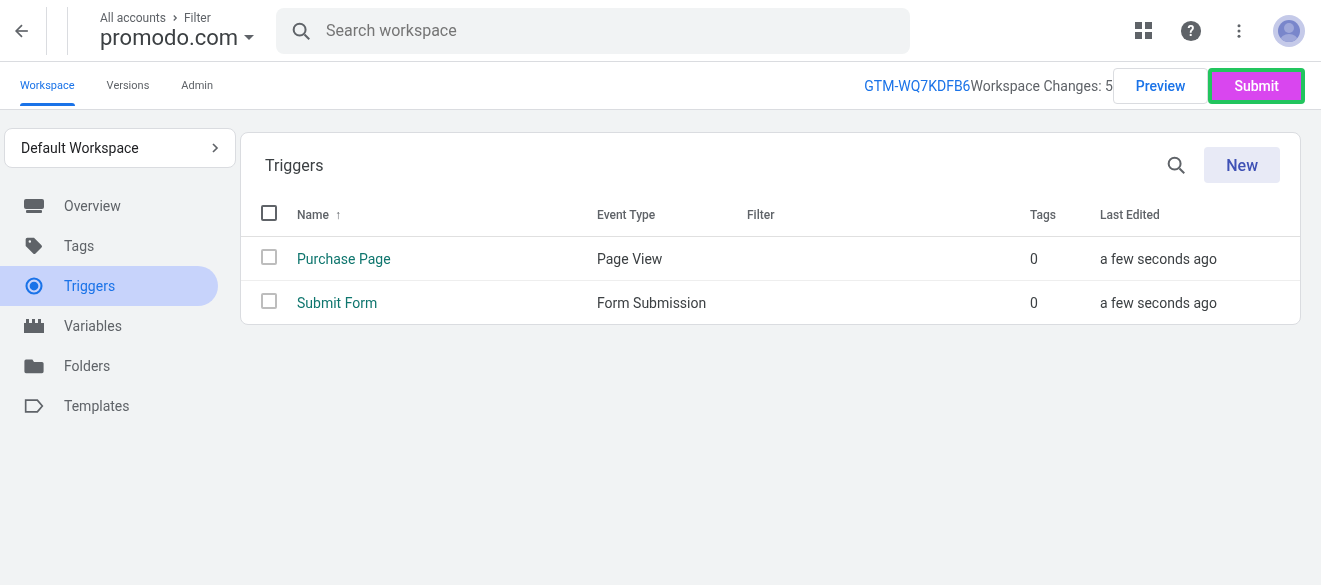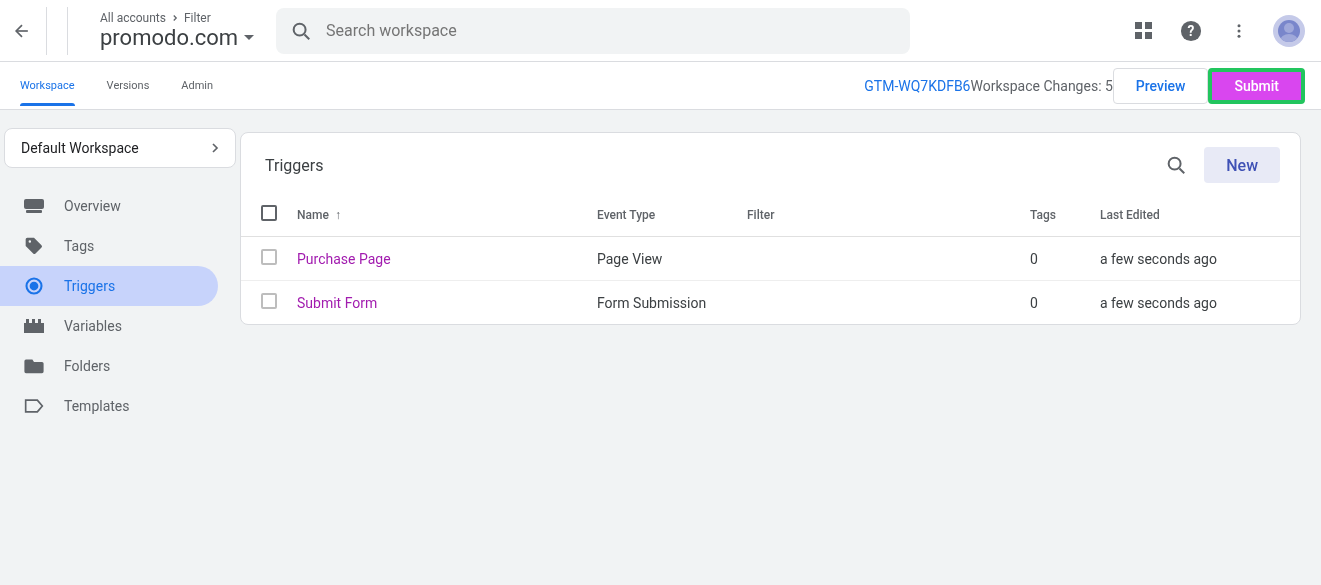--- a/index.html
+++ b/index.html
@@ -69,21 +69,21 @@
     table { width:100%; border-collapse:collapse; }
     thead th { font-size:12px; font-weight:500; color:#5f6368; text-align:left; padding:10px 0 12px; border-bottom:1px solid #e0e0e0; }
     tbody td { font-size:14px; padding:12px 0; border-bottom:1px solid #eeeeee; color:#3c4043; }
     tbody tr:last-child td { border-bottom:none; }
     .col-check { width:56px; text-align:center; }
     .col-name { width:300px; }
     .col-event { width:150px; }
     .col-filter { }
     .col-tags { width:70px; text-align:left;}
     .col-edited { width:200px; }
-    .hlink { color:#a21caf; cursor:pointer; }
+    .hlink { color:#0f766e; cursor:pointer; }
     .cbox { width:16px; height:16px; border:2px solid #5f6368; border-radius:2px; display:inline-block; }
     .cbox.light { border-color:#bdbdbd; }
     .sort-arrow { display:inline-block; margin-left:6px; }
   </style>
 </head>
 <body>
 
 <div class="top-header">
   <div class="back-icon icon-btn">
     <svg width="20" height="20" viewBox="0 0 24 24" fill="none" stroke="currentColor" stroke-width="2">

